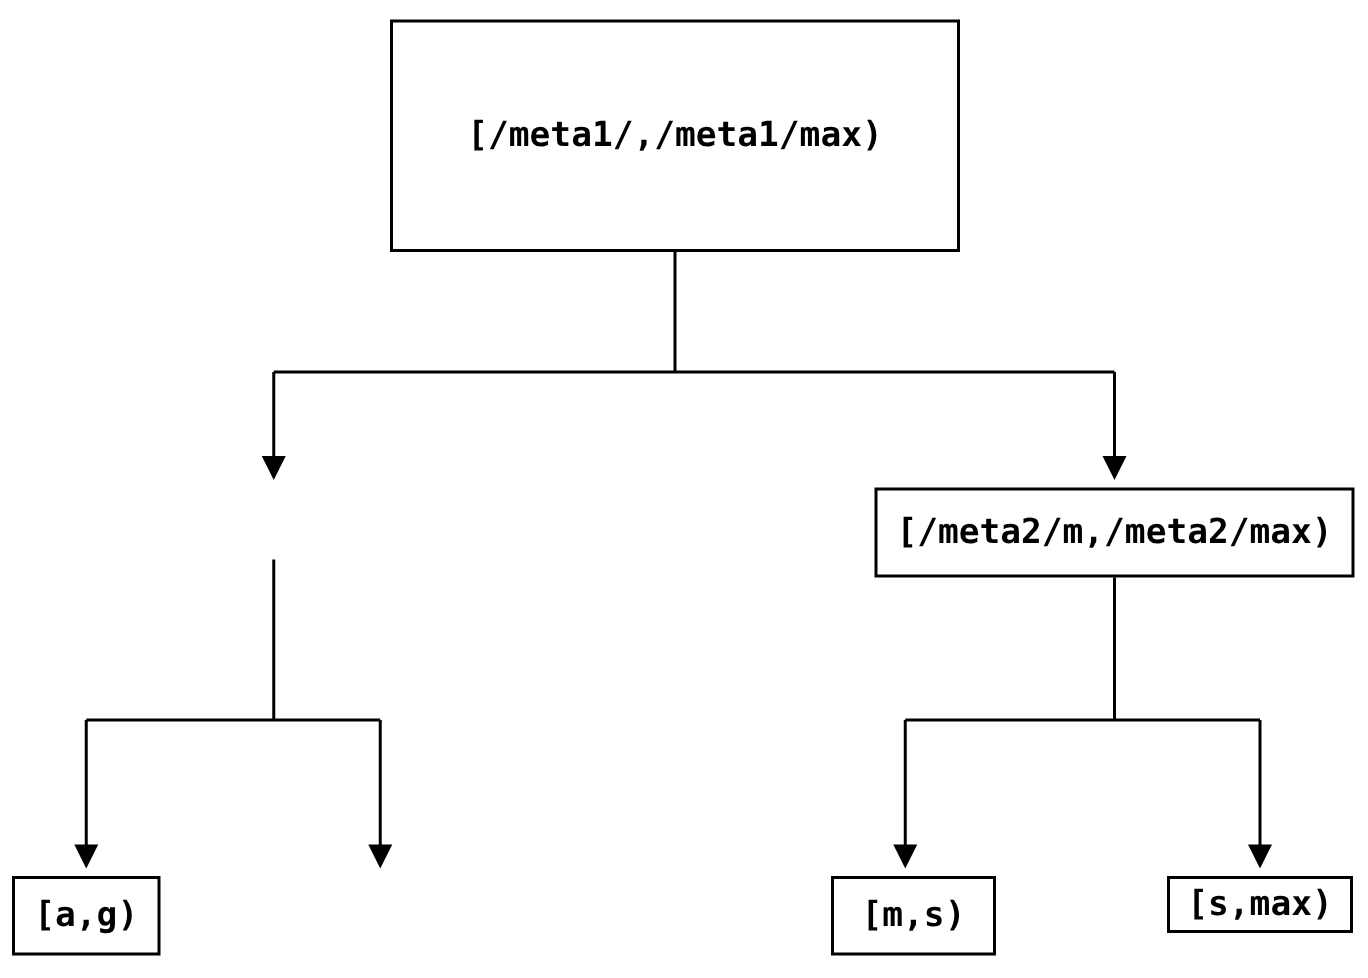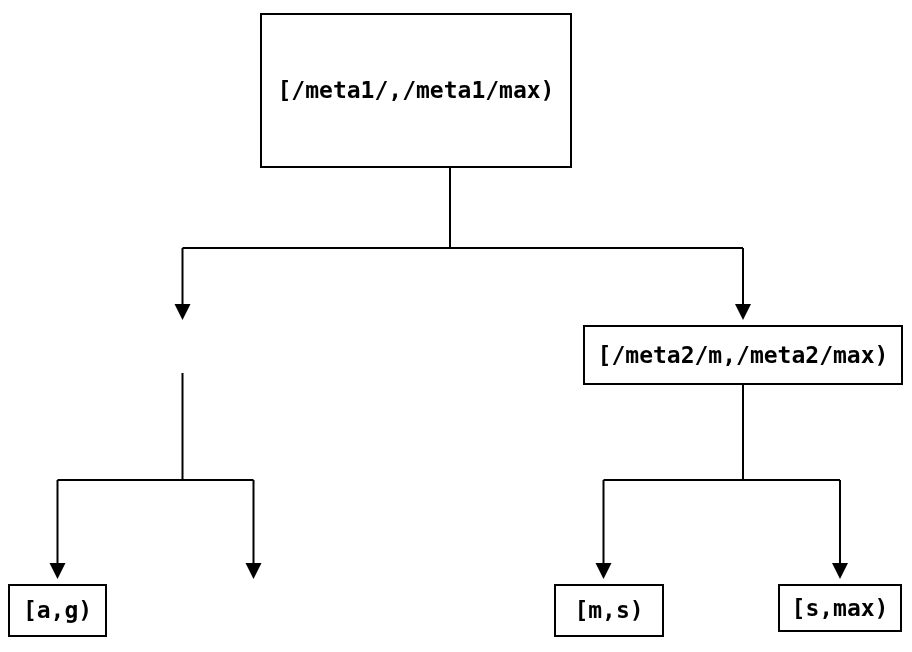--- a/index.html
+++ b/index.html
@@ -42,27 +42,27 @@
     display: flex;
     align-items: center;
     justify-content: center;
     font-family: "DejaVu Sans Mono", "Liberation Mono", monospace;
     font-weight: bold;
     font-size: 23px;
     line-height: 1;
     color: #000000;
     white-space: nowrap;
   }
-  .node-root       { left: 260px; top: 13px;  width: 312px; height: 155px; }
+  .node-root       { left: 260px; top: 13px;  width: 380px; height: 155px; }
   .node-meta2-low  { left: 22px;  top: 325px; width: 321px; height: 48px; }
   .node-meta2-high { left: 583px; top: 325px; width: 320px; height: 60px; }
   .node-range-ag   { left: 8px;   top: 584px; width: 99px;  height: 53px; }
   .node-range-gm   { left: 204px; top: 584px; width: 99px;  height: 53px; }
   .node-range-ms   { left: 554px; top: 584px; width: 110px;  height: 53px; }
-  .node-range-smax { left: 778px; top: 584px; width: 124px; height: 48px; }
+  .node-range-smax { left: 778px; top: 584px; width: 124px; height: 38px; }
 </style>
 </head>
 <body>
 
 <div class="canvas">
 
   <svg class="edges-layer" viewBox="0 0 912 652" xmlns="http://www.w3.org/2000/svg">
 
     <path d="M450 168 V248 M182.5 248 H743 M182.5 248 V305 M743 248 V305" stroke="#000000"></path>
     <polygon points="174.5,304 190.5,304 182.5,320" fill="#000000"></polygon>

